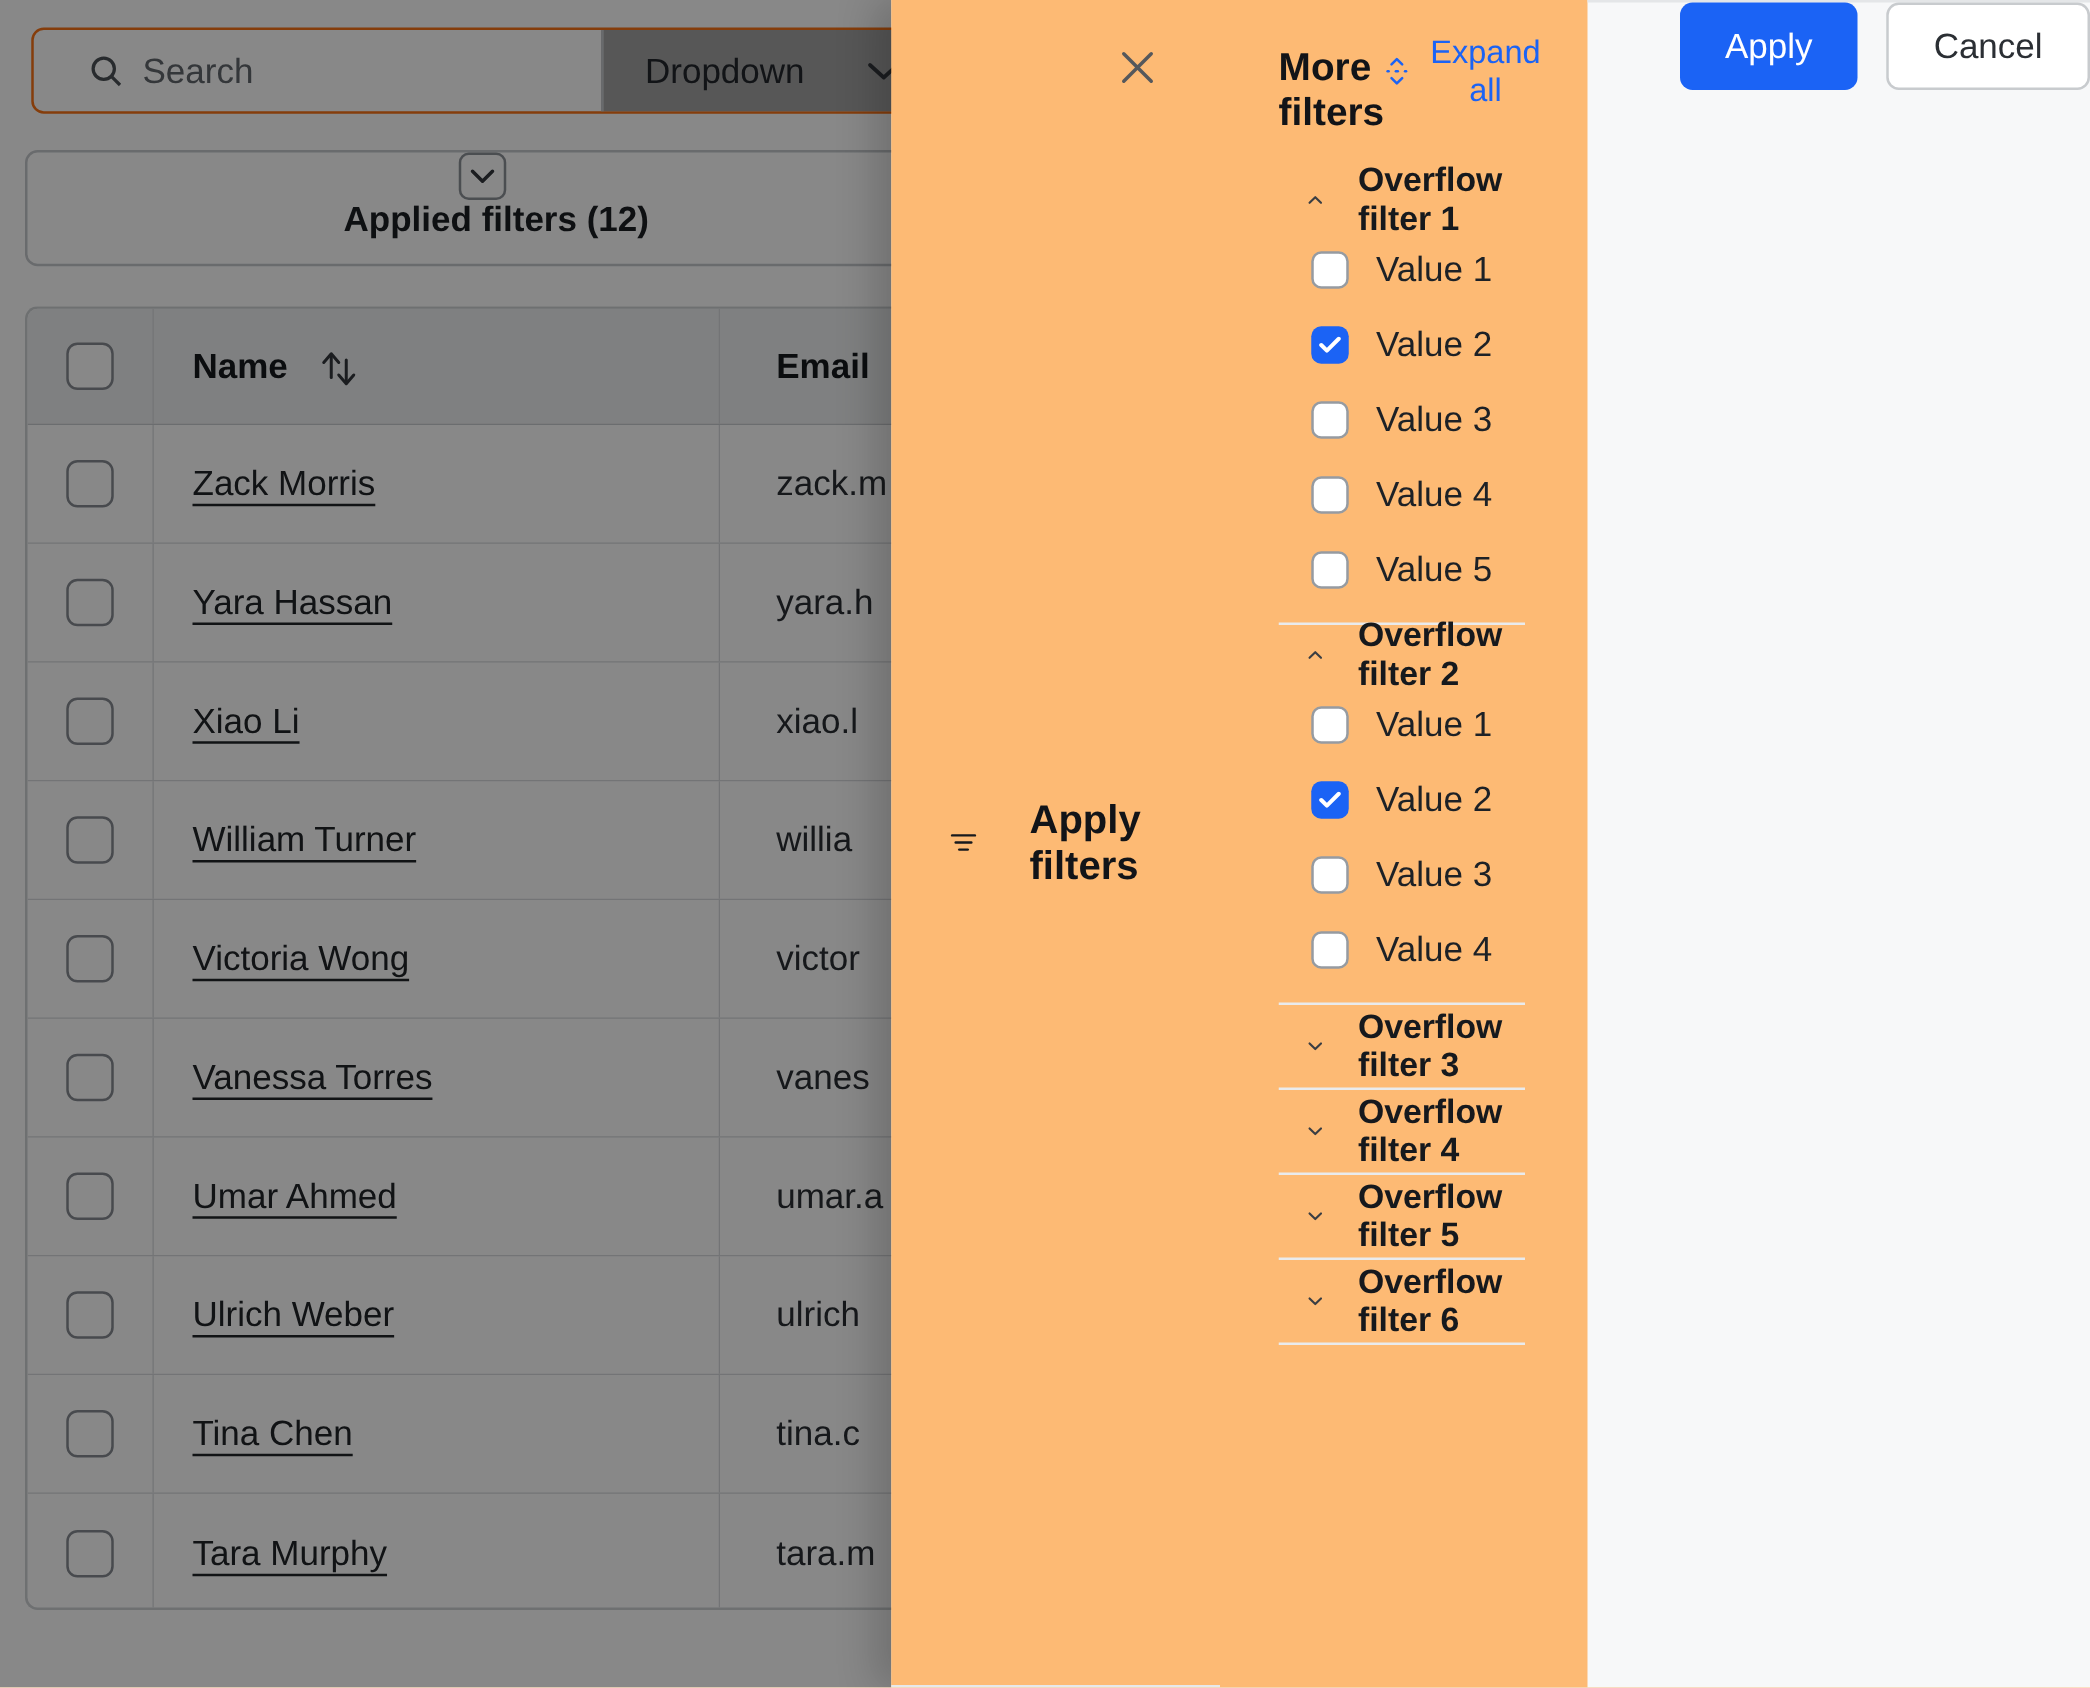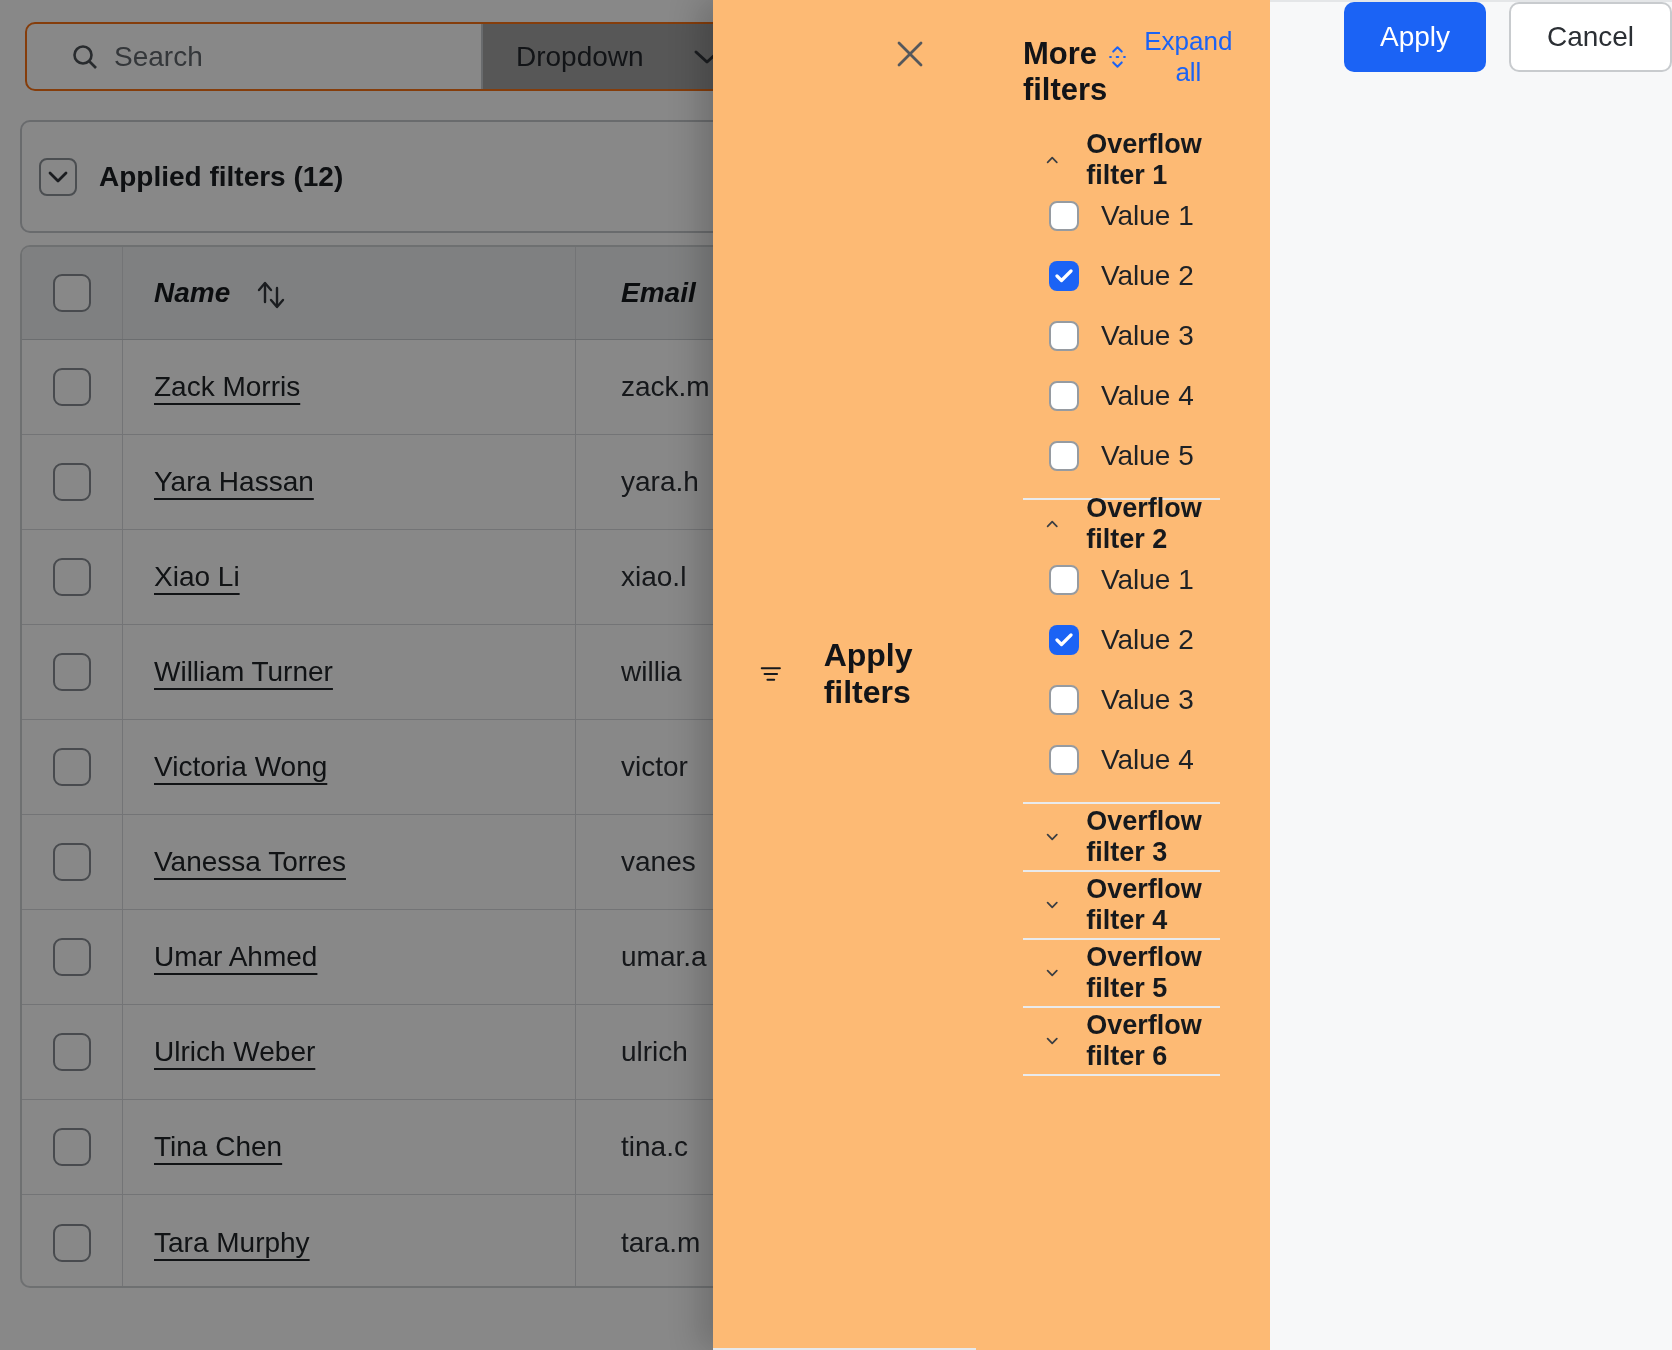--- a/index.html
+++ b/index.html
@@ -20,23 +20,23 @@
   .search-seg{flex:0 0 430px;display:flex;align-items:center;padding-left:19px;box-sizing:border-box;}
   .search-seg .ph{margin-left:14px;font-size:28px;color:#62676d;}
   .dropdown-seg{
     flex:1;display:flex;align-items:center;justify-content:flex-start;
     border-left:2px solid #c6c9cd;padding-left:33px;box-sizing:border-box;background:#a3a3a3;
   }
   .dropdown-seg .dd-label{font-size:28px;color:#23272c;}
   .dropdown-seg svg{margin-left:48px;}
 
   .applied-box{
-    position:absolute;left:20px;top:120px;width:715px;height:113px;
+    position:absolute;left:20px;top:120px;width:715px;height:93px;
     border:2px solid #c6c9cd;border-radius:10px;box-sizing:border-box;
-    display:flex;align-items:center;padding-left:17px;background:#fff;
+    display:flex;align-items:center;padding-left:17px;background:#fff;flex-direction:column;
   }
   .applied-toggle{
     width:38px;height:38px;border:2px solid #8d9298;border-radius:8px;background:#fff;
     display:flex;align-items:center;justify-content:center;box-sizing:border-box;padding:0;
   }
   .applied-label{margin-left:22px;font-size:28px;font-weight:700;color:#1b1e23;}
 
   .data-table{
     position:absolute;left:20px;top:245px;width:715px;height:1043px;
     border:2px solid #cfd2d5;border-right:none;border-radius:10px 0 0 10px;
@@ -44,21 +44,21 @@
   }
   .t-row{display:flex;height:95px;border-bottom:1px solid #d7dadd;box-sizing:border-box;}
   .t-row:last-child{border-bottom:none;}
   .t-head{height:93px;background:#eff1f2;border-bottom:1px solid #c9ccd0;}
   .c-check{flex:0 0 100px;display:flex;align-items:center;justify-content:center;box-sizing:border-box;}
   .c-name{flex:0 0 453px;display:flex;align-items:center;padding-left:31px;box-sizing:border-box;border-left:1px solid #d7dadd;}
   .c-email{flex:1;display:flex;align-items:center;padding-left:45px;box-sizing:border-box;border-left:1px solid #d7dadd;}
   .row-checkbox{
     width:38px;height:38px;border:2px solid #878c92;border-radius:9px;background:#fff;box-sizing:border-box;
   }
-  .th-label{font-size:28px;font-weight:700;color:#16191d;font-style:italic;}
+  .th-label{font-size:28px;font-weight:700;color:#16191d;}
   .sort-icon{margin-left:24px;margin-top:4px;}
   .name-link{font-size:28px;color:#202428;text-decoration:underline;text-underline-offset:7px;}
   .email-text{font-size:28px;color:#2a2e33;white-space:nowrap;}
 
   
   .scrim{position:absolute;left:0;top:0;width:713px;height:1350px;background:rgba(0,0,0,0.465);z-index:5;}
 
   
   .panel{
     position:absolute;left:713px;top:0;width:959px;height:1350px;background:#fdba74;z-index:10;

